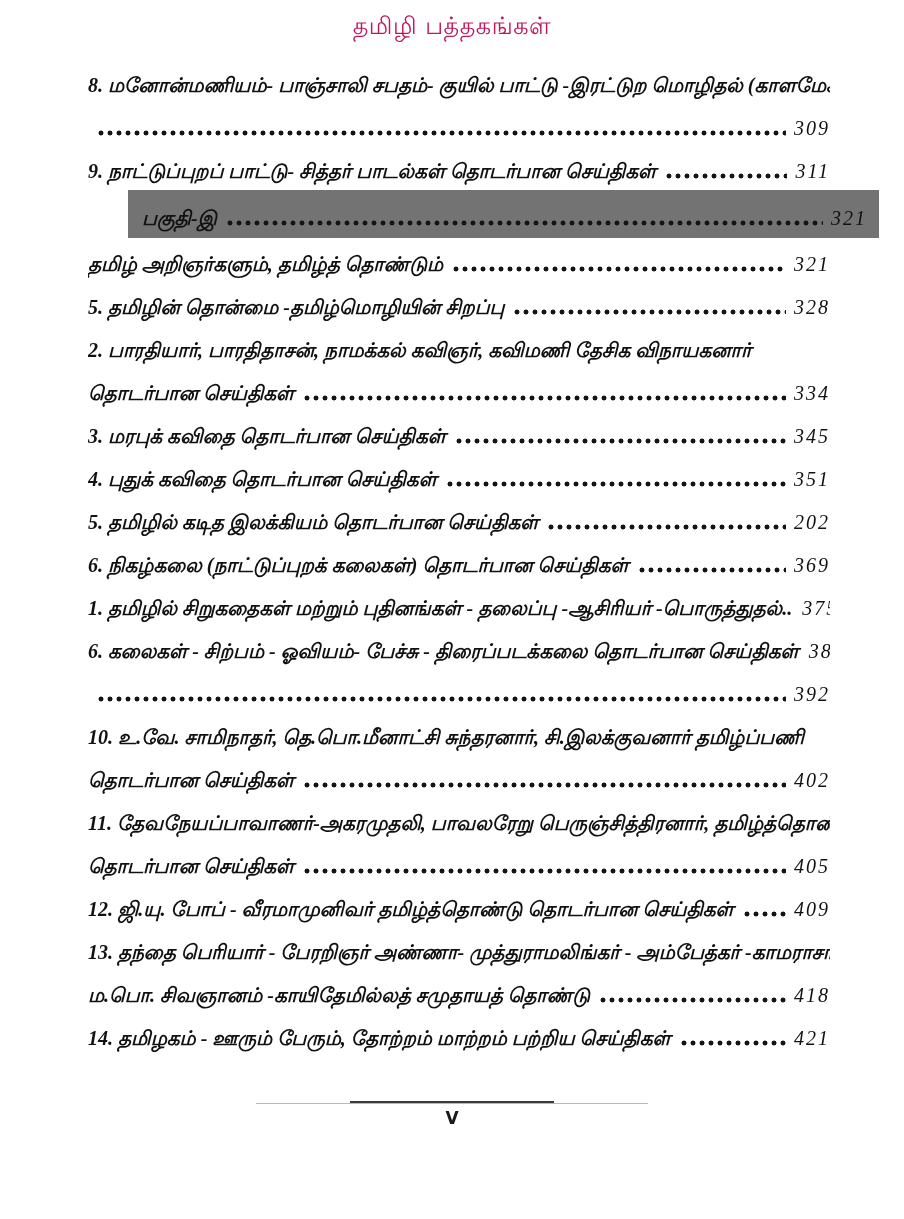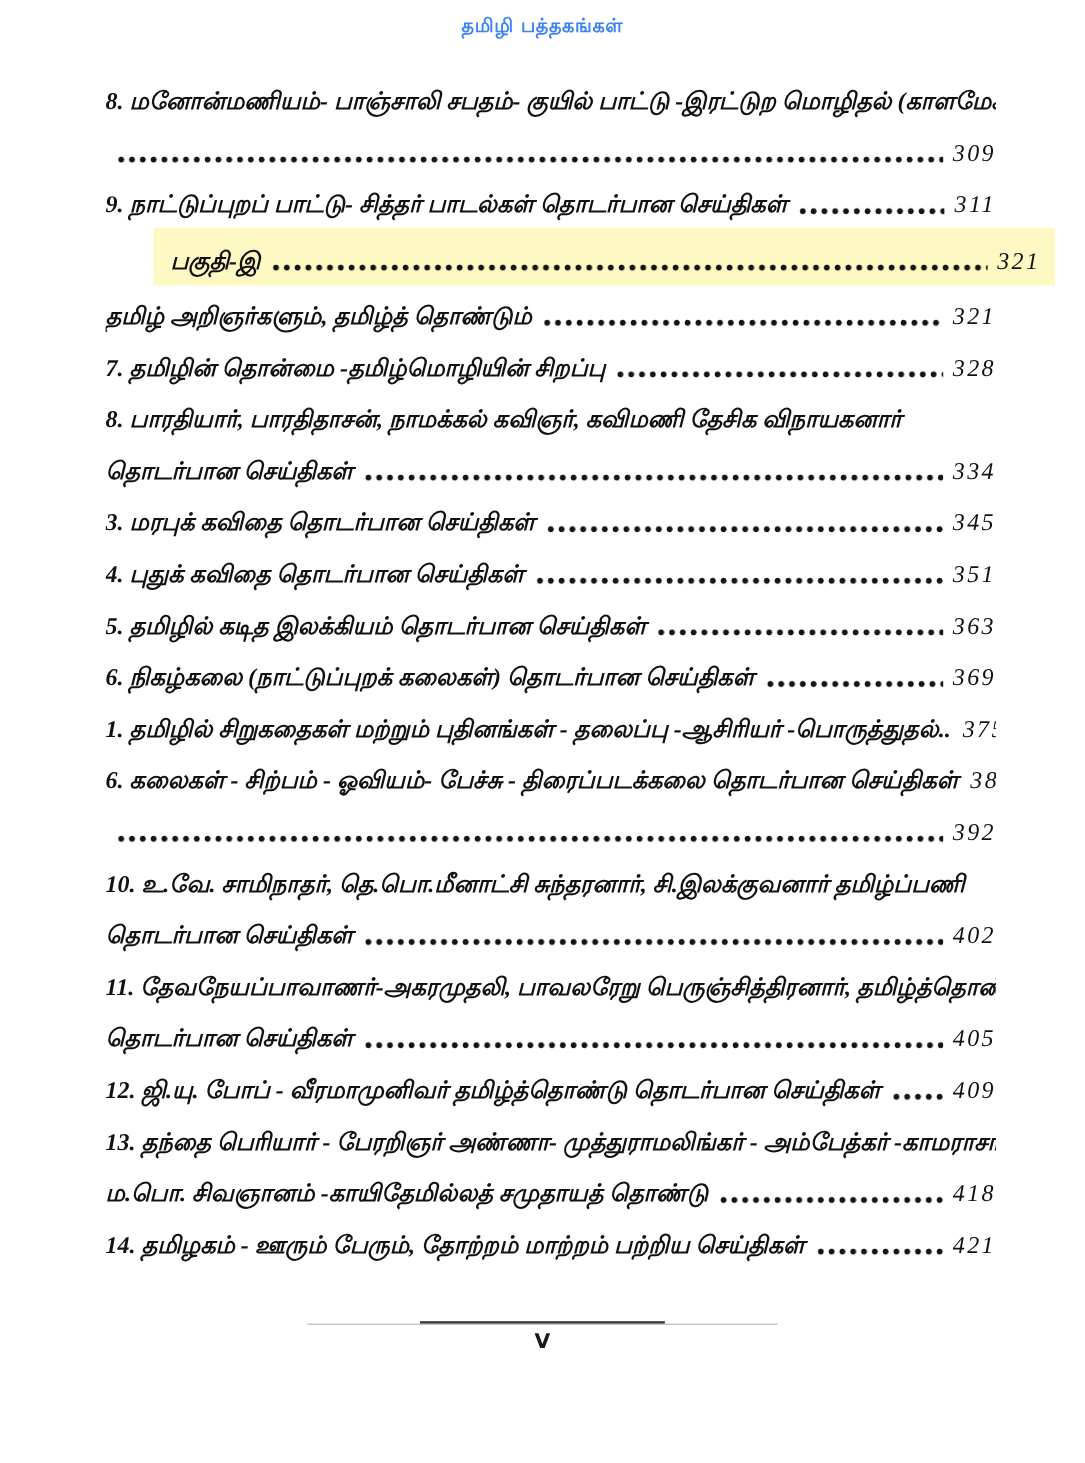--- a/index.html
+++ b/index.html
@@ -16,24 +16,24 @@
     font-family: "Liberation Serif", "DejaVu Serif", serif;
     color: #111111;
   }
   .header {
     position: absolute;
     top: 12px;
     left: 0;
     width: 100%;
     text-align: center;
     font-family: "DejaVu Sans", sans-serif;
-    font-weight: 700;
-    font-size: 16px;
+    font-weight: 400;
+    font-size: 24px;
     letter-spacing: 0.5px;
-    color: #3b82f6;
+    color: #be185d;
   }
   .toc {
     position: absolute;
     top: 60px;
     left: 88px;
     width: 742px;
   }
   .toc-line {
     display: flex;
     align-items: flex-end;
@@ -126,57 +126,57 @@
       </div>
       <div class="toc-line">
         <span class="dots"></span>
         <span class="page-num">309</span>
       </div>
       <div class="toc-line">
         <span class="toc-text">9. நாட்டுப்புறப் பாட்டு- சித்தர் பாடல்கள் தொடர்பான செய்திகள்</span>
         <span class="dots"></span>
         <span class="page-num">311</span>
       </div>
-      <div class="toc-line highlight" style="background: #fef9c3; margin-left: 40px;">
+      <div class="toc-line highlight" style="background: #737373; margin-left: 40px;">
         <span class="toc-text">பகுதி-இ</span>
         <span class="dots"></span>
         <span class="page-num">321</span>
       </div>
       <div class="toc-line">
         <span class="toc-text">தமிழ் அறிஞர்களும், தமிழ்த் தொண்டும்</span>
         <span class="dots"></span>
         <span class="page-num">321</span>
       </div>
       <div class="toc-line">
-        <span class="toc-text">7. தமிழின் தொன்மை -தமிழ்மொழியின் சிறப்பு</span>
+        <span class="toc-text">5. தமிழின் தொன்மை -தமிழ்மொழியின் சிறப்பு</span>
         <span class="dots"></span>
         <span class="page-num">328</span>
       </div>
       <div class="toc-line">
-        <span class="toc-text">8. பாரதியார், பாரதிதாசன், நாமக்கல் கவிஞர், கவிமணி தேசிக விநாயகனார்</span>
+        <span class="toc-text">2. பாரதியார், பாரதிதாசன், நாமக்கல் கவிஞர், கவிமணி தேசிக விநாயகனார்</span>
       </div>
       <div class="toc-line">
         <span class="toc-text">தொடர்பான செய்திகள்</span>
         <span class="dots"></span>
         <span class="page-num">334</span>
       </div>
       <div class="toc-line">
         <span class="toc-text">3. மரபுக் கவிதை தொடர்பான செய்திகள்</span>
         <span class="dots"></span>
         <span class="page-num">345</span>
       </div>
       <div class="toc-line">
         <span class="toc-text">4. புதுக் கவிதை தொடர்பான செய்திகள்</span>
         <span class="dots"></span>
         <span class="page-num">351</span>
       </div>
       <div class="toc-line">
         <span class="toc-text">5. தமிழில் கடித இலக்கியம் தொடர்பான செய்திகள்</span>
         <span class="dots"></span>
-        <span class="page-num">363</span>
+        <span class="page-num">202</span>
       </div>
       <div class="toc-line">
         <span class="toc-text">6. நிகழ்கலை (நாட்டுப்புறக் கலைகள்) தொடர்பான செய்திகள்</span>
         <span class="dots"></span>
         <span class="page-num">369</span>
       </div>
       <div class="toc-line">
         <span class="toc-text">1. தமிழில் சிறுகதைகள் மற்றும் புதினங்கள் - தலைப்பு -ஆசிரியர் -பொருத்துதல்..</span>
         <span class="dots no-dots"></span>
         <span class="page-num">375</span>

